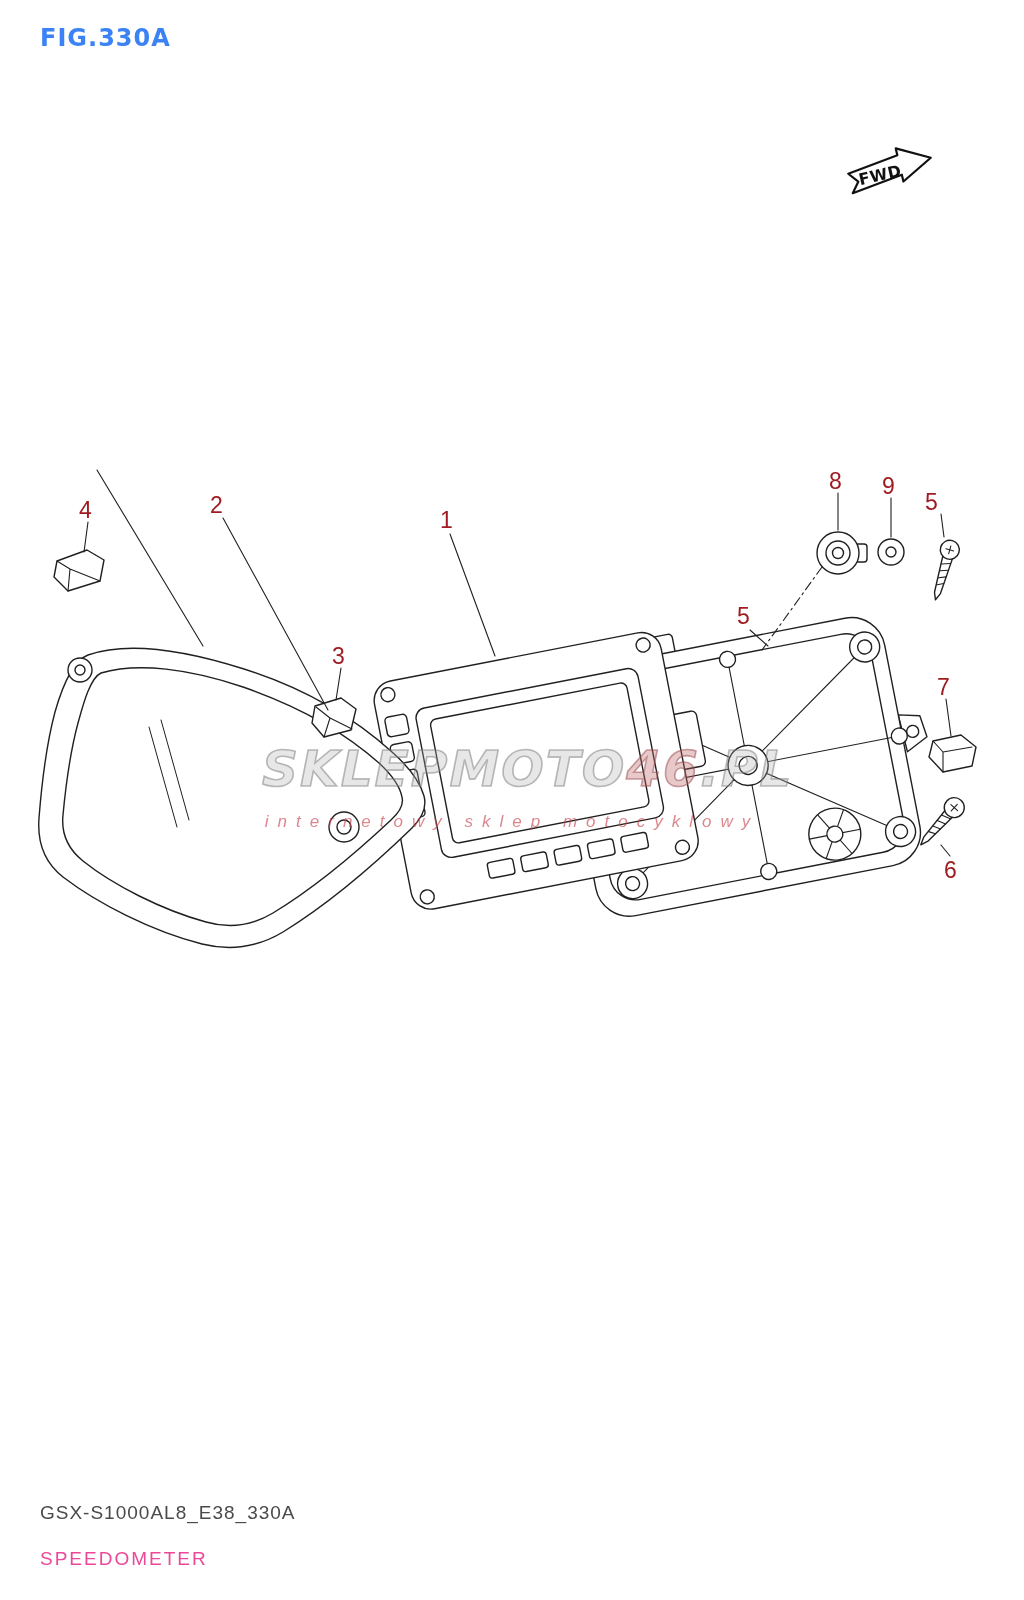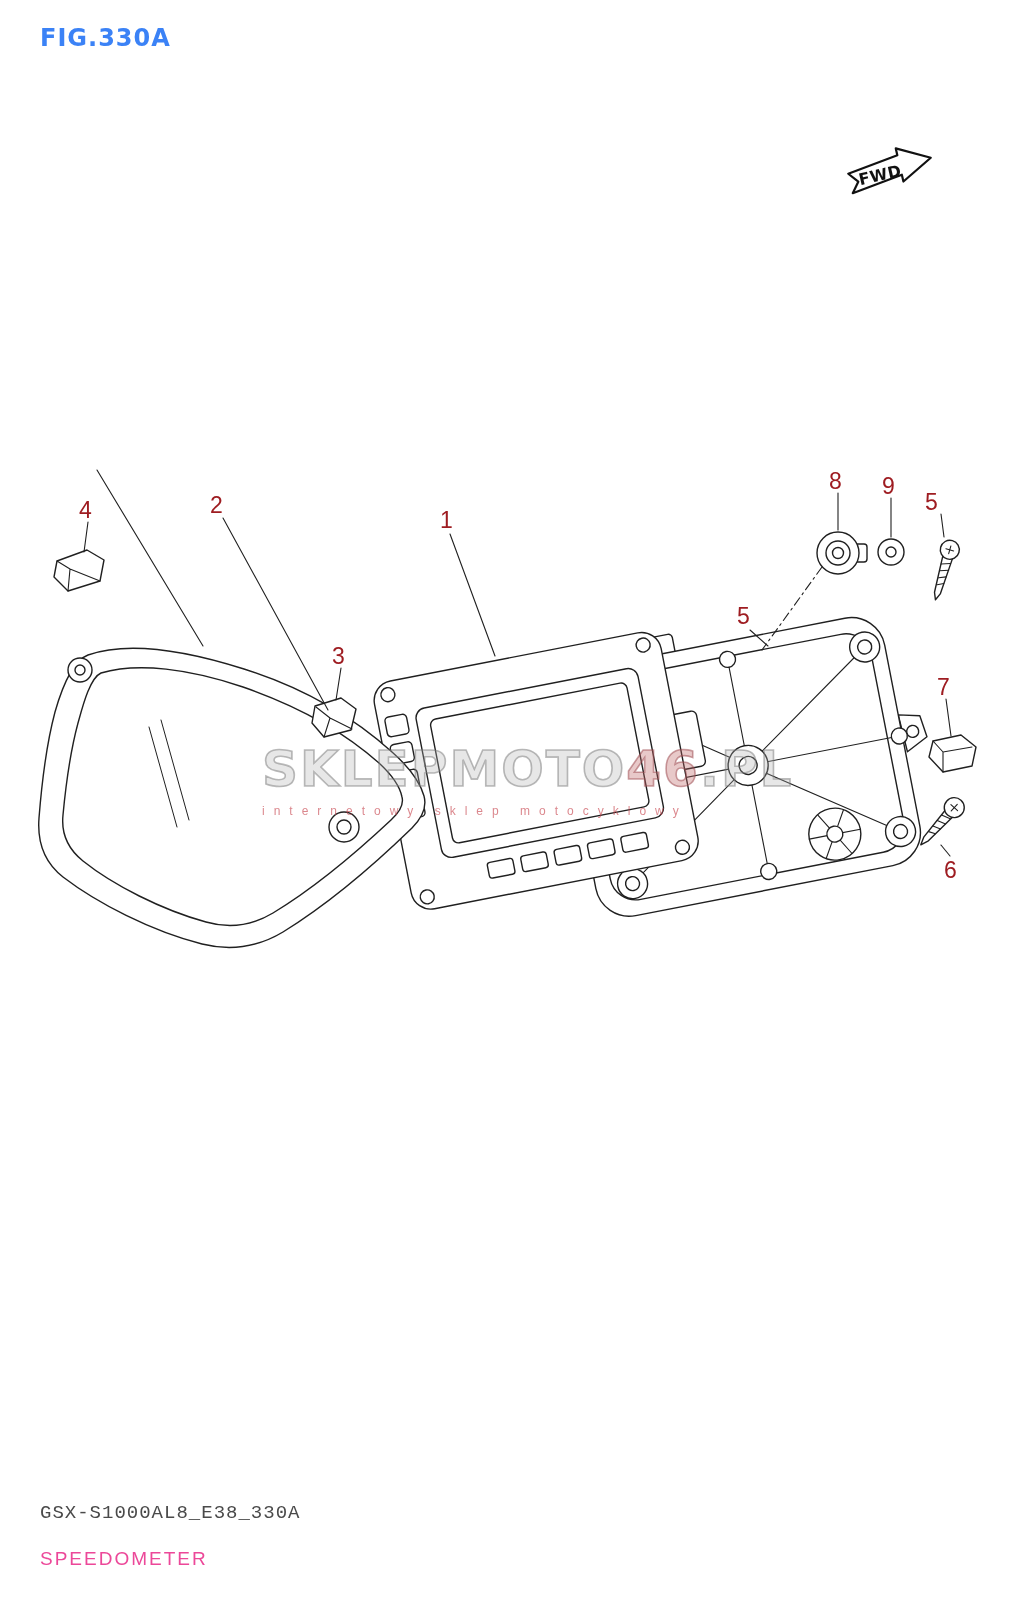--- a/index.html
+++ b/index.html
@@ -12,42 +12,41 @@
     font-size:24px;font-weight:800;color:#3b82f6;letter-spacing:1px;
     font-family:"DejaVu Sans", sans-serif;
     margin-top:8px;
   }
   .diagram{position:absolute;left:0;top:0;width:1024px;height:1600px;}
   .callout{
     position:absolute;color:#9e1c21;font-size:23px;line-height:28px;
     font-family:"Liberation Sans", sans-serif;
   }
   .watermark{
-    position:absolute;left:262px;top:742px;width:500px;text-align:left;
-    pointer-events:none;z-index:5;
+    position:absolute;left:262px;top:742px;width:500px;text-align:center;
+    pointer-events:none;z-index:5;font-style:italic;
   }
   .wm-main{
     font-family:"DejaVu Sans", sans-serif;font-weight:bold;font-size:50px;
     letter-spacing:2px;line-height:54px;
     color:rgba(175,175,175,0.30);
     -webkit-text-stroke:1.6px rgba(120,120,120,0.50);
     white-space:nowrap;
   }
   .wm-accent{
     color:rgba(190,100,100,0.35);
     -webkit-text-stroke:1.6px rgba(160,80,85,0.55);
   }
   .wm-sub{
-    margin-top:8px;font-size:12px;letter-spacing:9px;
+    margin-top:16px;font-size:17px;letter-spacing:9px;
     color:rgba(200,70,80,0.65);white-space:nowrap;
   }
   .footer-code{
     position:absolute;left:40px;top:1502px;font-size:19px;color:#4a4a4a;
     letter-spacing:1px;
-    font-family:Liberation Mono, monospace;
   }
   .footer-title{
     position:absolute;left:40px;top:1548px;font-size:19px;color:#ec4899;
     letter-spacing:2px;
   }
 </style>
 </head>
 <body>
 
 <div class="fig-title">FIG.330A</div>

